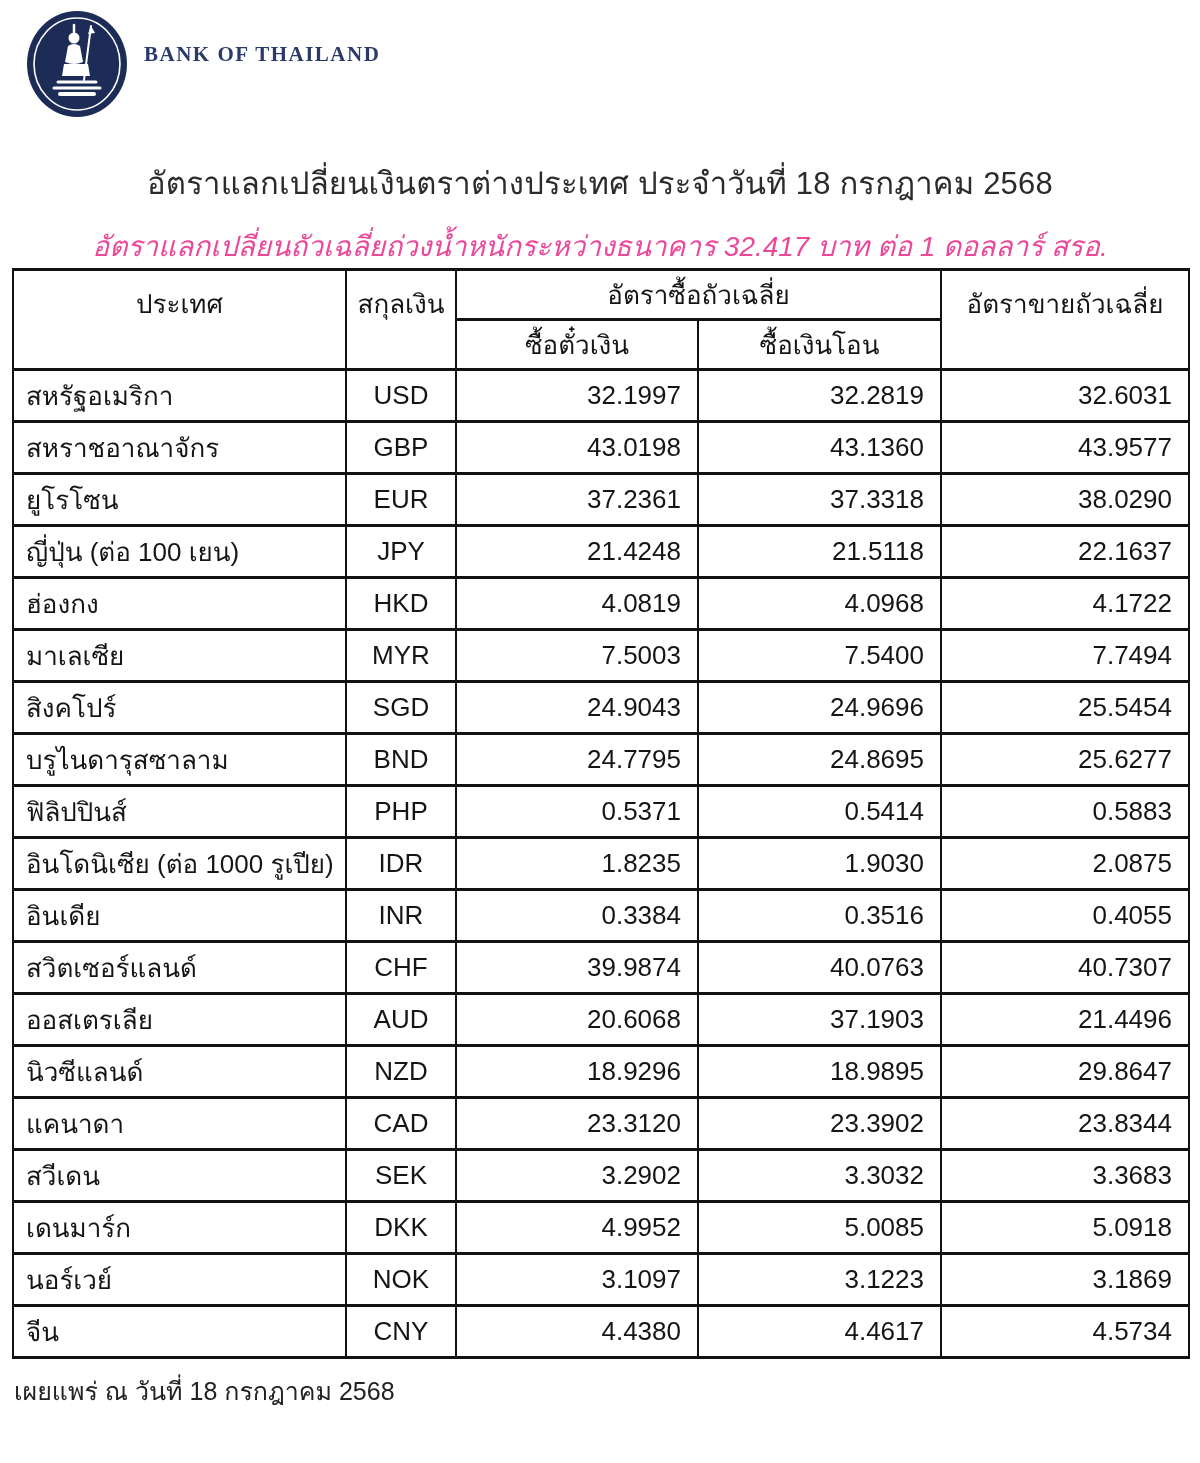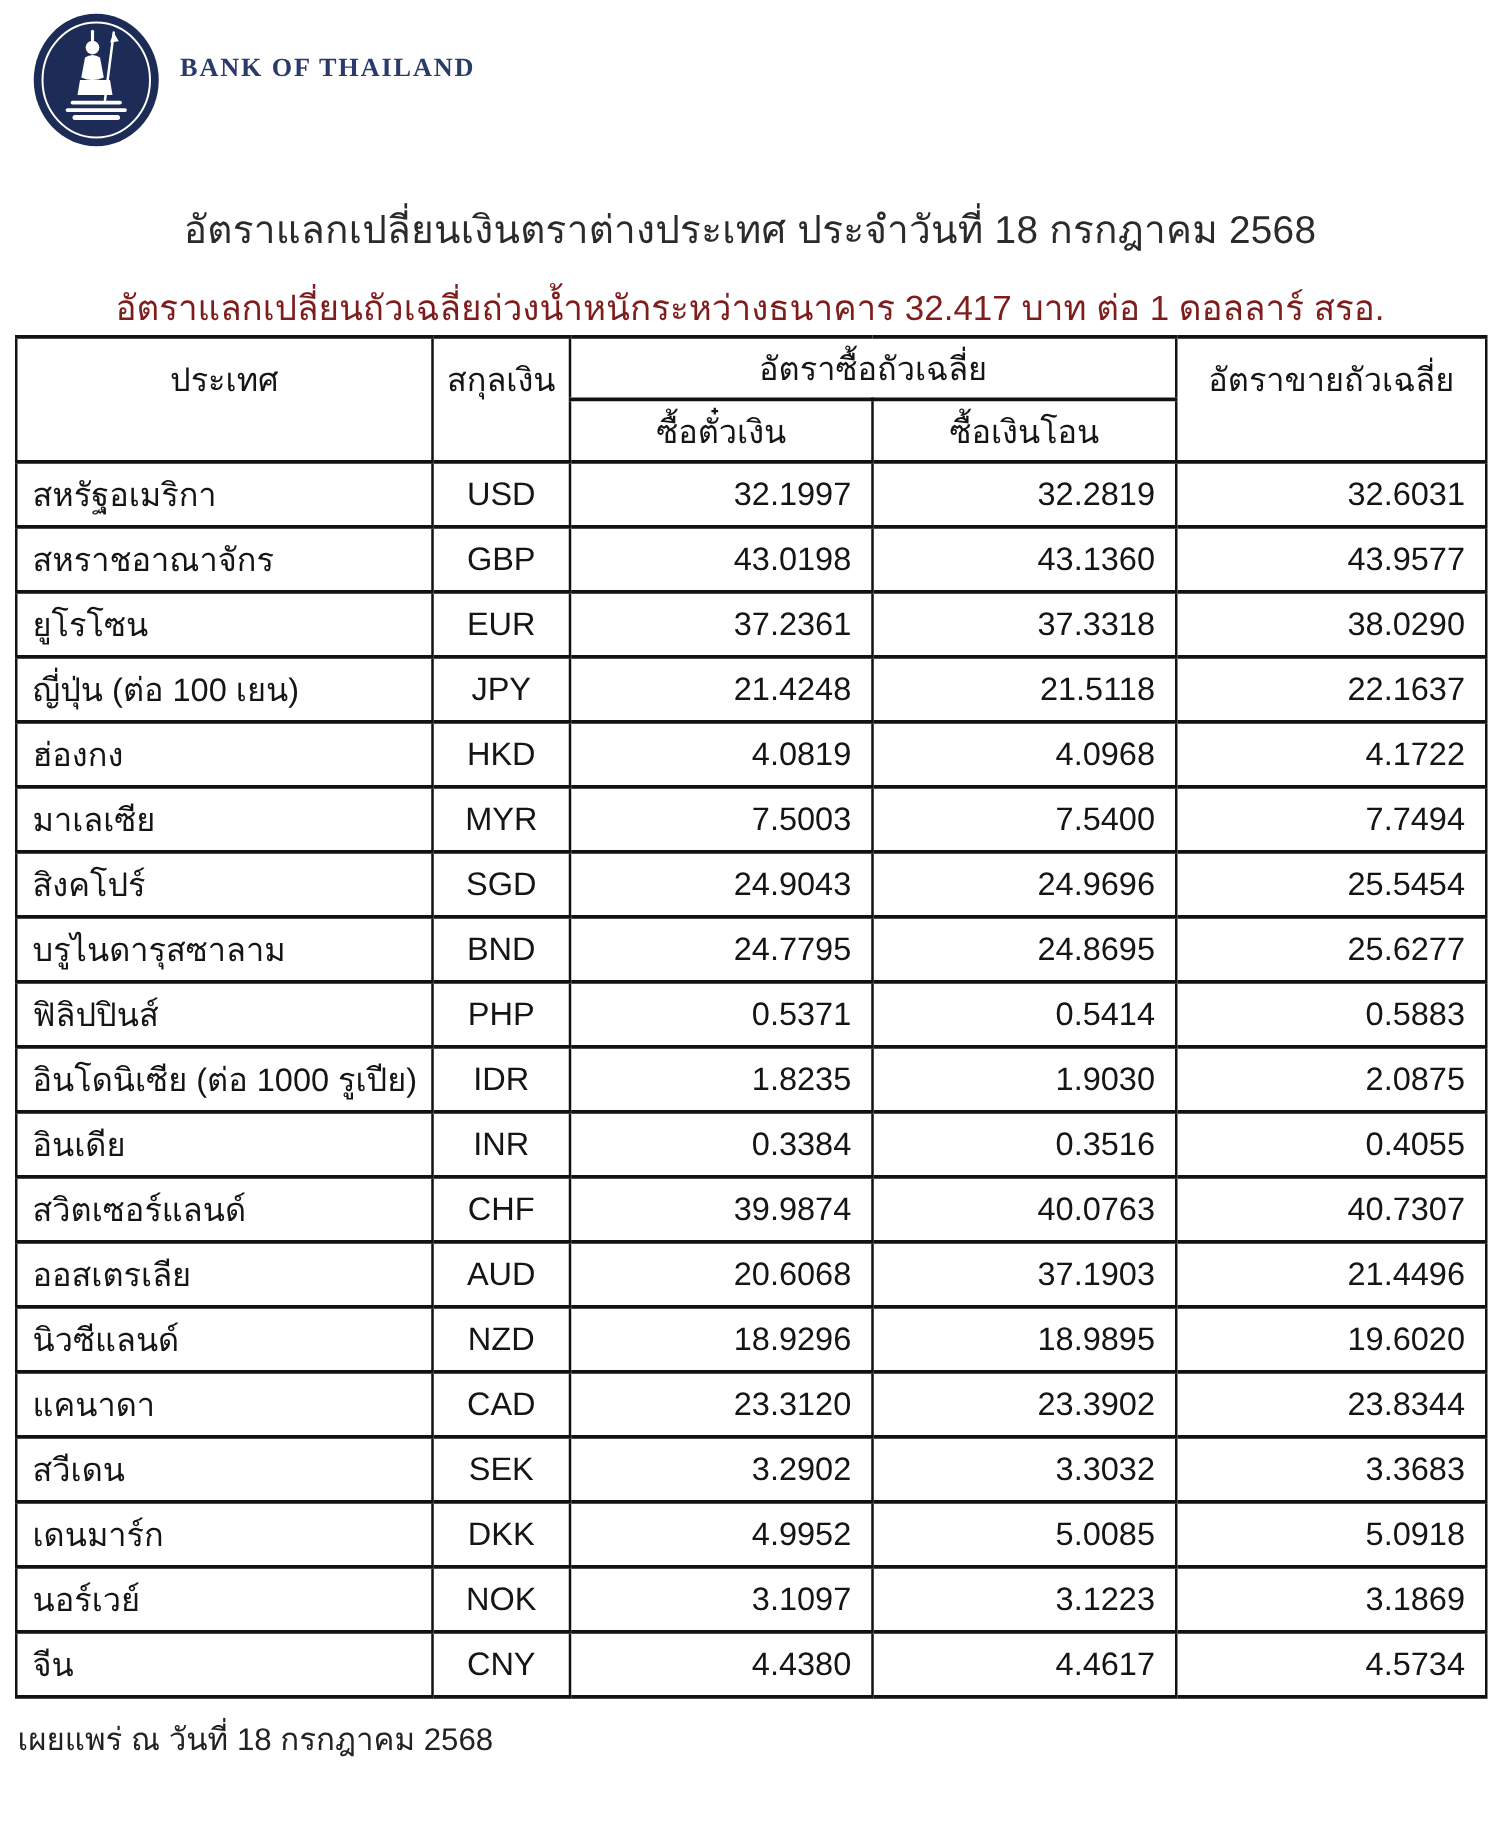--- a/index.html
+++ b/index.html
@@ -46,22 +46,23 @@
   .title {
     text-align: center;
     font-size: 31px;
     color: #2b2b2b;
     margin-top: 38px;
     letter-spacing: 0.2px;
   }
   .subtitle {
     text-align: center;
     font-size: 28px;
-    color: #7f1d1d;
+    color: #ec4899;
     margin-top: 16px;
+    font-style: italic;
   }
   .caption {
     font-size: 27px;
     color: #2b2b2b;
     margin: 20px 0 12px 12px;
   }
 
   
   table.rates {
     border-collapse: collapse;
@@ -240,21 +241,21 @@
           <td class="cell-currency">AUD</td>
           <td class="cell-num">20.6068</td>
           <td class="cell-num">37.1903</td>
           <td class="cell-num">21.4496</td>
         </tr>
         <tr>
           <td class="cell-country">นิวซีแลนด์</td>
           <td class="cell-currency">NZD</td>
           <td class="cell-num">18.9296</td>
           <td class="cell-num">18.9895</td>
-          <td class="cell-num">19.6020</td>
+          <td class="cell-num">29.8647</td>
         </tr>
         <tr>
           <td class="cell-country">แคนาดา</td>
           <td class="cell-currency">CAD</td>
           <td class="cell-num">23.3120</td>
           <td class="cell-num">23.3902</td>
           <td class="cell-num">23.8344</td>
         </tr>
         <tr>
           <td class="cell-country">สวีเดน</td>

